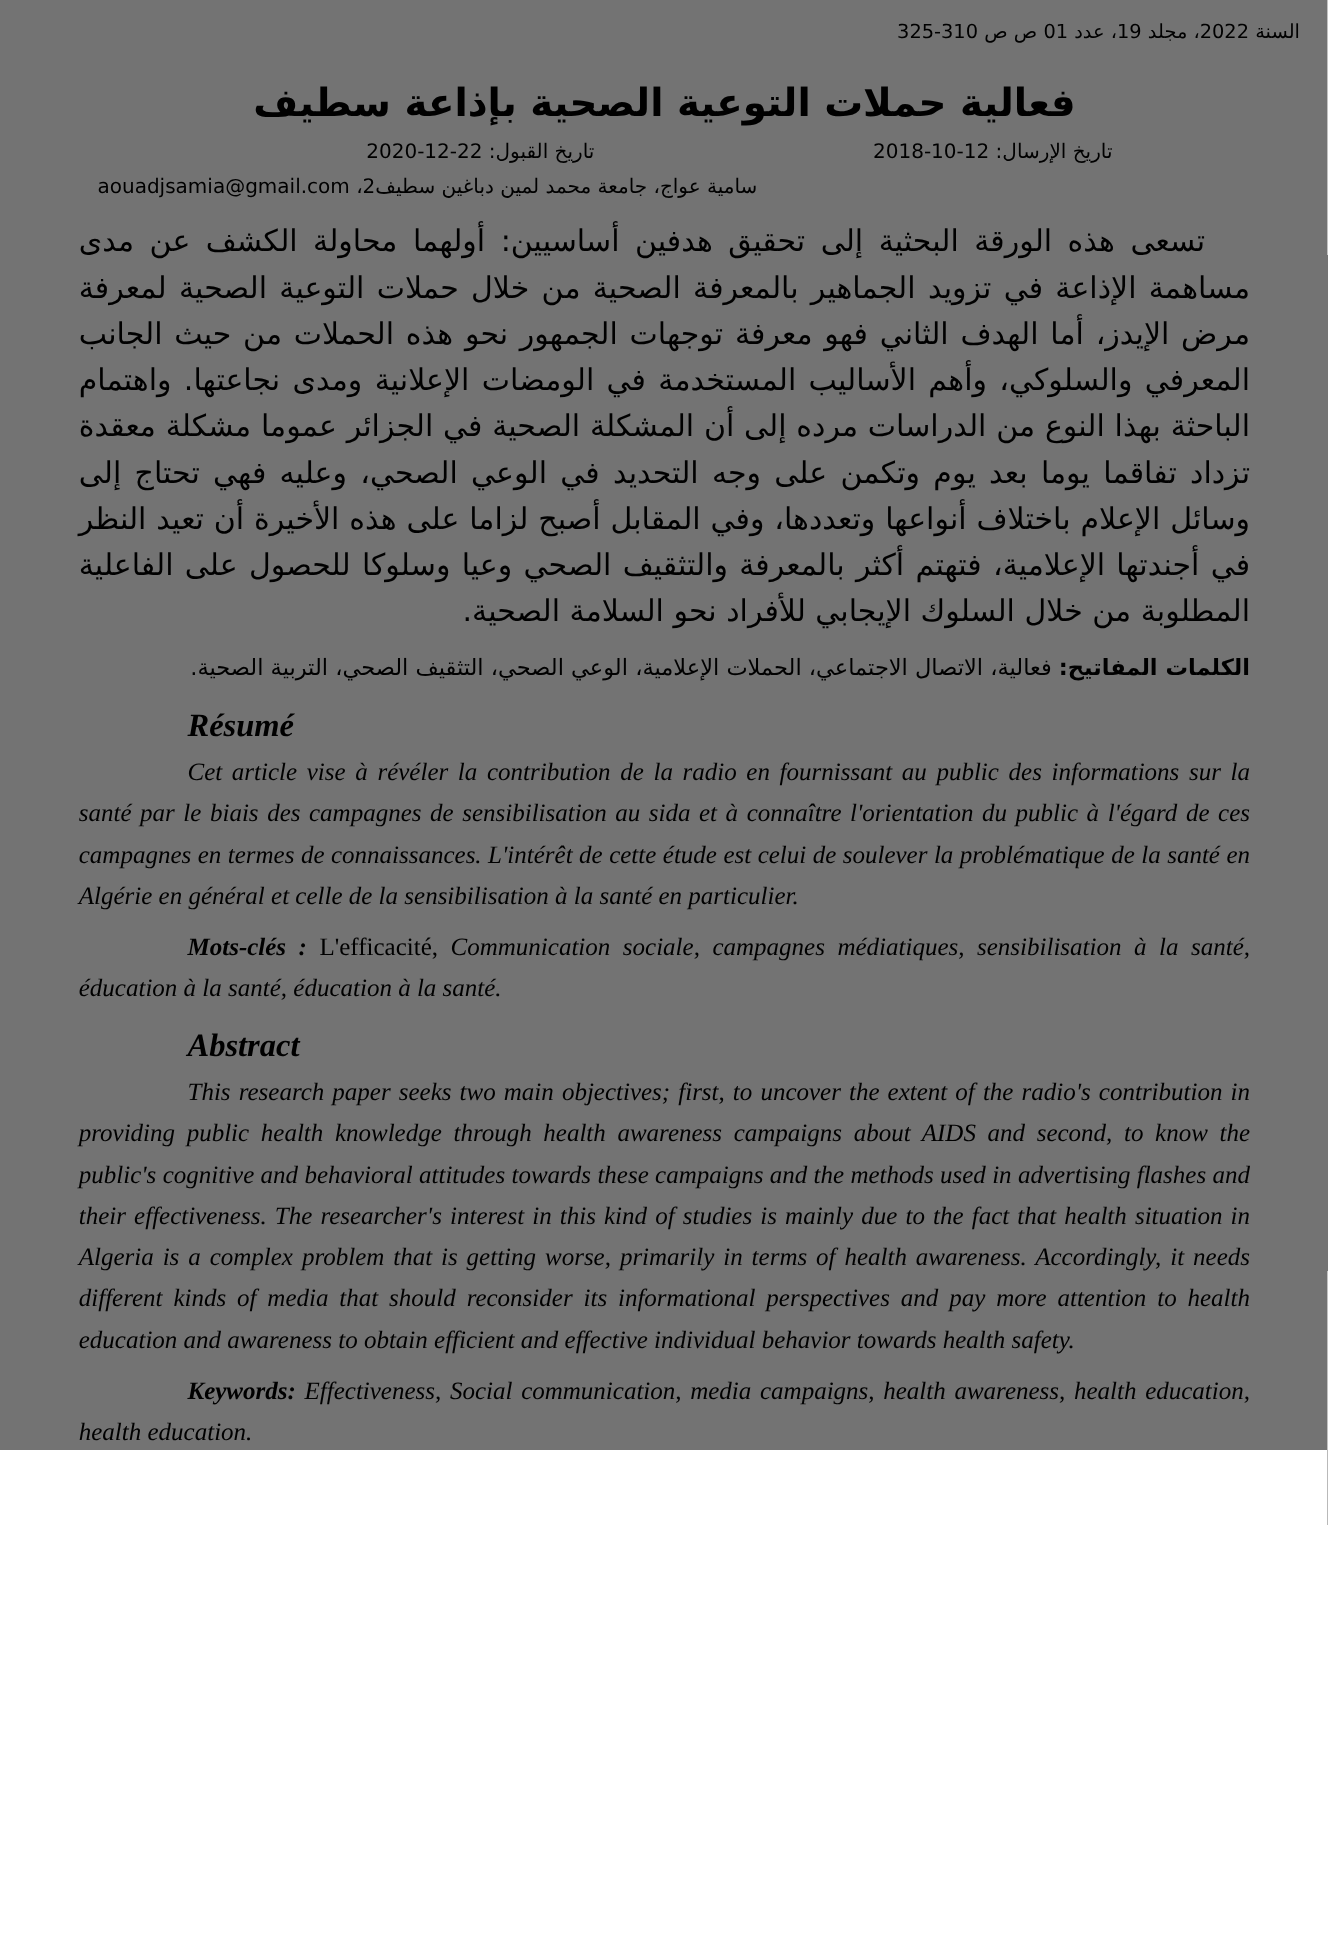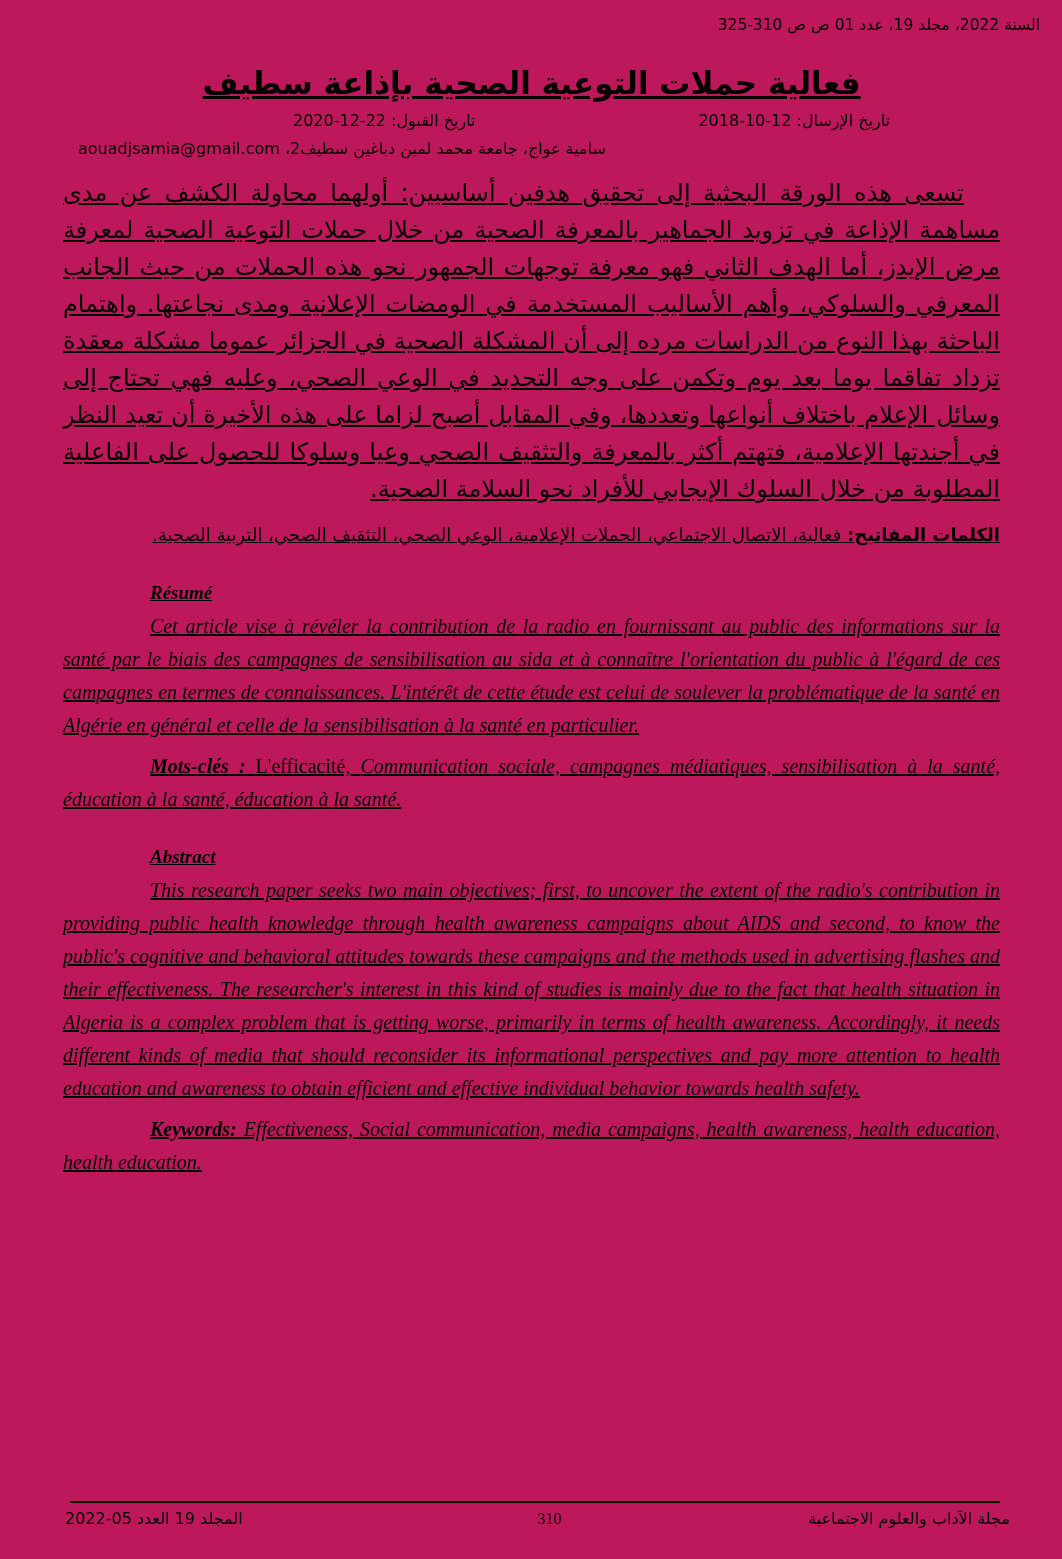--- a/index.html
+++ b/index.html
@@ -1,24 +1,23 @@
 <!DOCTYPE html>
 <html lang="ar"><head>
 <meta charset="utf-8">
 <style>
   html, body { margin: 0; padding: 0; background: #ffffff; }
   .page {
     position: relative;
     width: 1062px;
-    height: 1559px;
-    background: #be185d;
+    height: 1160px;
+    background: #737373;
     color: #000000;
     font-family: "Liberation Serif", serif;
     overflow: hidden;
-    text-decoration: underline;
   }
   .content { padding: 0 62px 0 63px; }
 
   
   .journal-header {
     position: absolute;
     top: 16px;
     right: 22px;
     direction: rtl;
     font-family: "DejaVu Sans", sans-serif;
@@ -88,24 +87,24 @@
     direction: rtl;
     text-align: justify;
     font-family: "DejaVu Sans", sans-serif;
     font-size: 18px;
     line-height: 34px;
   }
   .keywords-ar .kw-label { font-weight: bold; }
 
   
   .heading-latin {
-    margin: 30px 0 0 0;
+    margin: 14px 0 0 0;
     padding-left: 87px;
     font-family: "Liberation Serif", serif;
-    font-size: 19px;
+    font-size: 26px;
     font-style: italic;
     font-weight: bold;
   }
   .para-latin {
     margin: 6px 0 0 0;
     text-align: justify;
     text-indent: 87px;
     font-family: "Liberation Serif", serif;
     font-style: italic;
     font-size: 20px;

